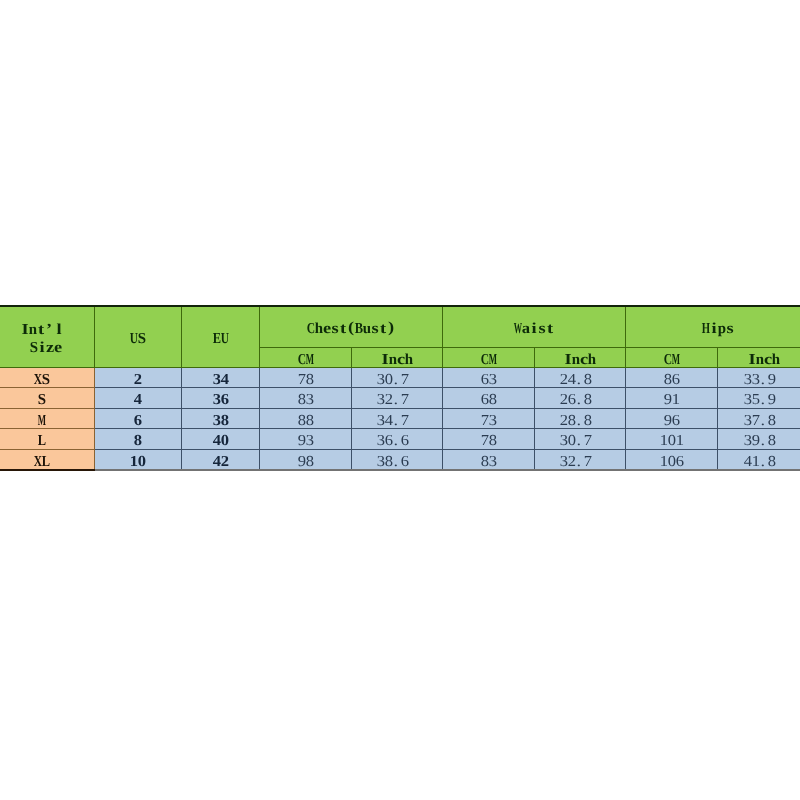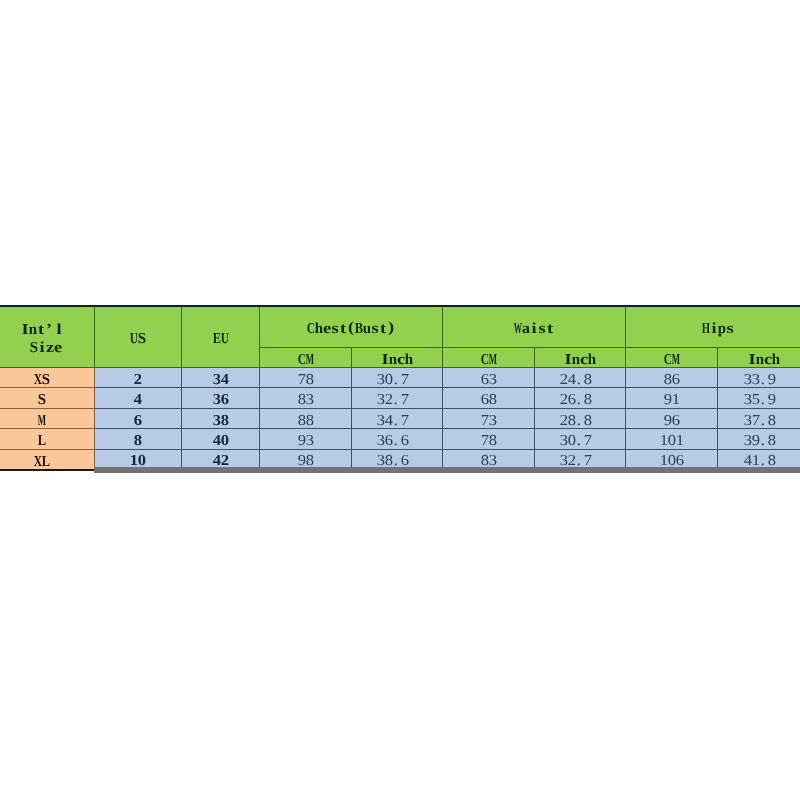--- a/index.html
+++ b/index.html
@@ -25,21 +25,21 @@
   }
   table.size-chart td.sub{
     background:#92d050;color:#0d2b08;font-weight:bold;border-color:#3f6a0c;
   }
   table.size-chart td.sz{
     background:#fac79b;color:#1d1308;border-color:#8a6333;font-weight:bold;
   }
   table.size-chart td.val{background:#b6cce4;color:#2b3c51;border-color:#3d5068;}
   table.size-chart td.num{font-weight:bold;color:#15253a;}
   table.size-chart tr.r-last td.sz{border-bottom:2px solid #271607;}
-  table.size-chart tr.r-last td.val{border-bottom:6px solid #737373;margin-top:12px;}
+  table.size-chart tr.r-last td.val{border-bottom:2px solid #737373;margin-top:12px;}
   tr.hrow1{height:41px;}
   tr.hrow2{height:20px;}
   tr.drow{height:20.5px;}
 
   
   .hw{display:inline-block;width:8px;text-align:left;overflow:visible;position:relative;top:2.6px;}
   .hw > i{display:inline-block;font-style:normal;transform-origin:0 50%;white-space:pre;font-size:15.3px;}
   .hw.fw{width:10px;}
   table.size-chart td.dec{padding-right:8px;}
   .hline{display:block;line-height:18.5px;}

